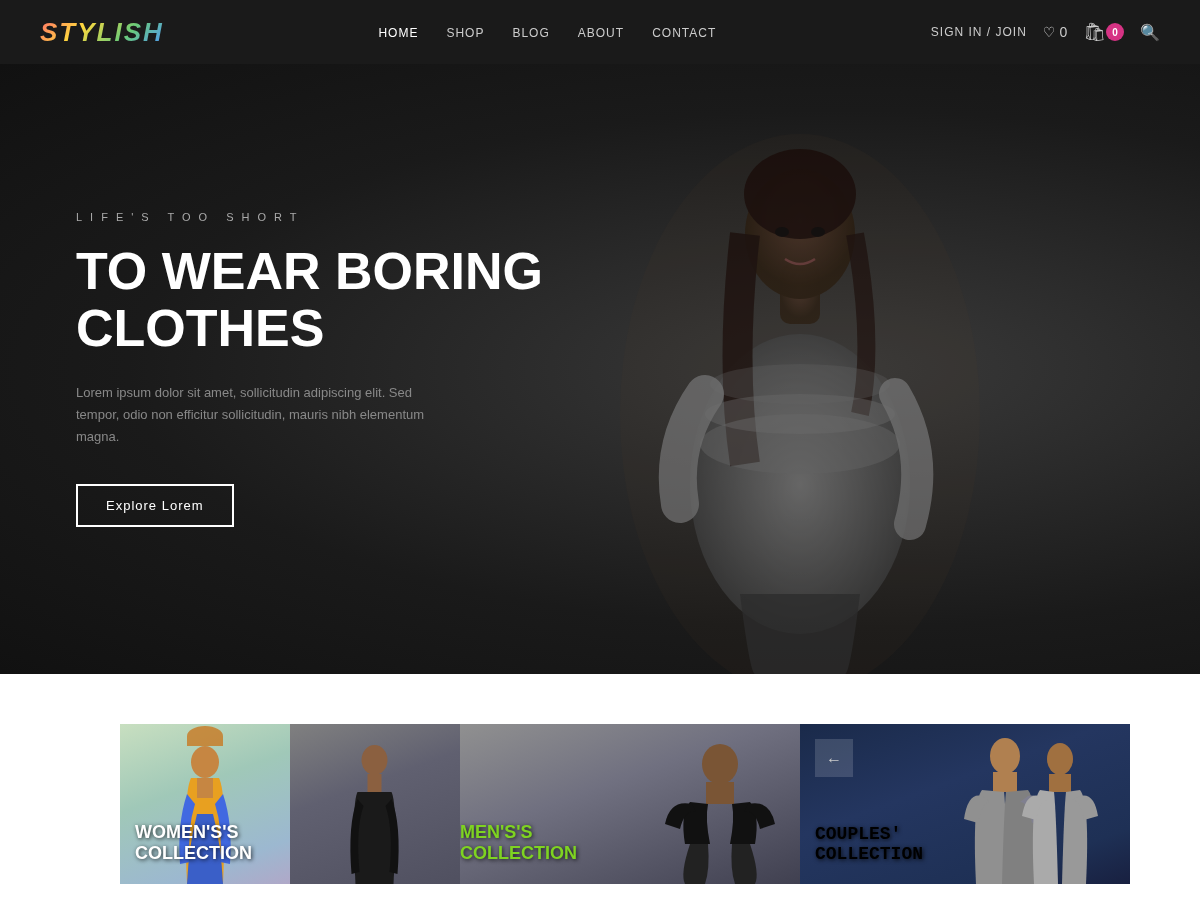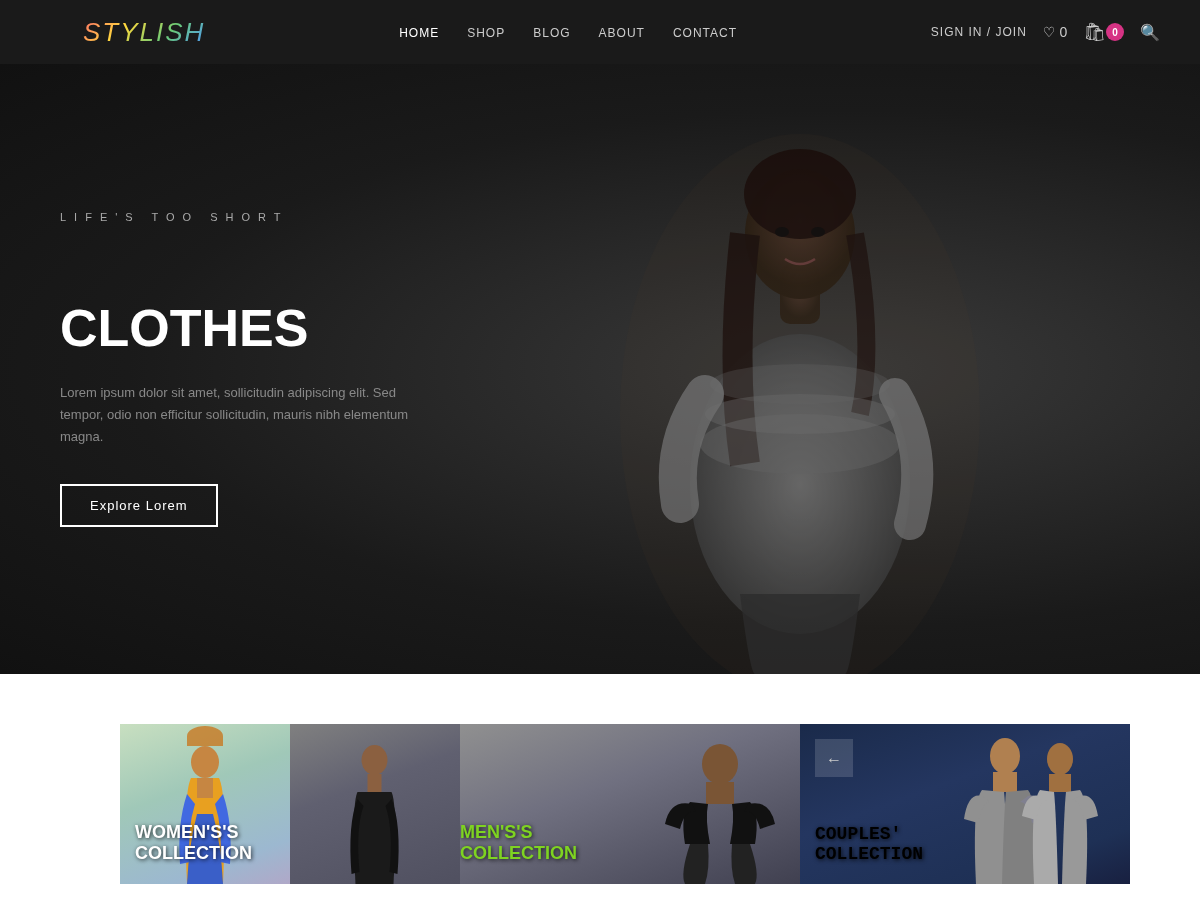--- a/index.html
+++ b/index.html
@@ -11,29 +11,28 @@
       height: 64px;
       display: flex;
       align-items: center;
       justify-content: space-between;
       padding: 0 40px;
       position: relative;
       z-index: 10;
     }
     .logo {
       font-size: 26px;
-      font-weight: 400;
+      font-weight: 700;
       letter-spacing: 2px;
       font-style: italic;
       background: linear-gradient(135deg, #ff6b6b, #ffd93d, #6bcb77, #4d96ff);
       -webkit-background-clip: text;
       -webkit-text-fill-color: transparent;
       background-clip: text;
       text-transform: uppercase;
-      margin-left: 43px;
     }
     .nav-links {
       display: flex;
       align-items: center;
       gap: 28px;
       list-style: none;
     }
     .nav-links li a {
       color: #ccc;
       text-decoration: none;
@@ -111,20 +110,21 @@
     }
     .hero-model svg {
       height: 100%;
       width: auto;
     }
     .hero-content {
       position: relative;
       z-index: 2;
       padding-left: 60px;
       max-width: 600px;
+      margin-left: 16px;
     }
     .hero-tagline {
       color: #aaa;
       font-size: 11px;
       letter-spacing: 8px;
       text-transform: uppercase;
       margin-bottom: 20px;
     }
     .hero-title {
       color: #fff;
@@ -245,21 +245,21 @@
       <ellipse cx="182" cy="168" rx="7" ry="5" fill="#0a0505" opacity="0.9"></ellipse>
       <ellipse cx="218" cy="168" rx="7" ry="5" fill="#0a0505" opacity="0.9"></ellipse>
 
       <path d="M185 195 Q200 205 215 195" stroke="#8b4a4a" stroke-width="2.5" fill="none" opacity="0.8"></path>
     </svg>
   </div>
 
   <div class="hero-content">
     <p class="hero-tagline">LIFE'S TOO SHORT</p>
     <h1 class="hero-title">
-      <br>
+      <span>TO WEAR BORING</span><br>
       <span>CLOTHES</span>
     </h1>
     <p class="hero-desc">Lorem ipsum dolor sit amet, sollicitudin adipiscing elit. Sed tempor, odio non efficitur sollicitudin, mauris nibh elementum magna.</p>
     <a href="#" class="explore-btn">Explore Lorem</a>
   </div>
 </section>
 
 <section style="background:#fff; padding: 50px 0 0 0; display:flex; justify-content:center;">
   <div style="display:flex; gap:0; padding:0 120px; width:1200px;">
 

